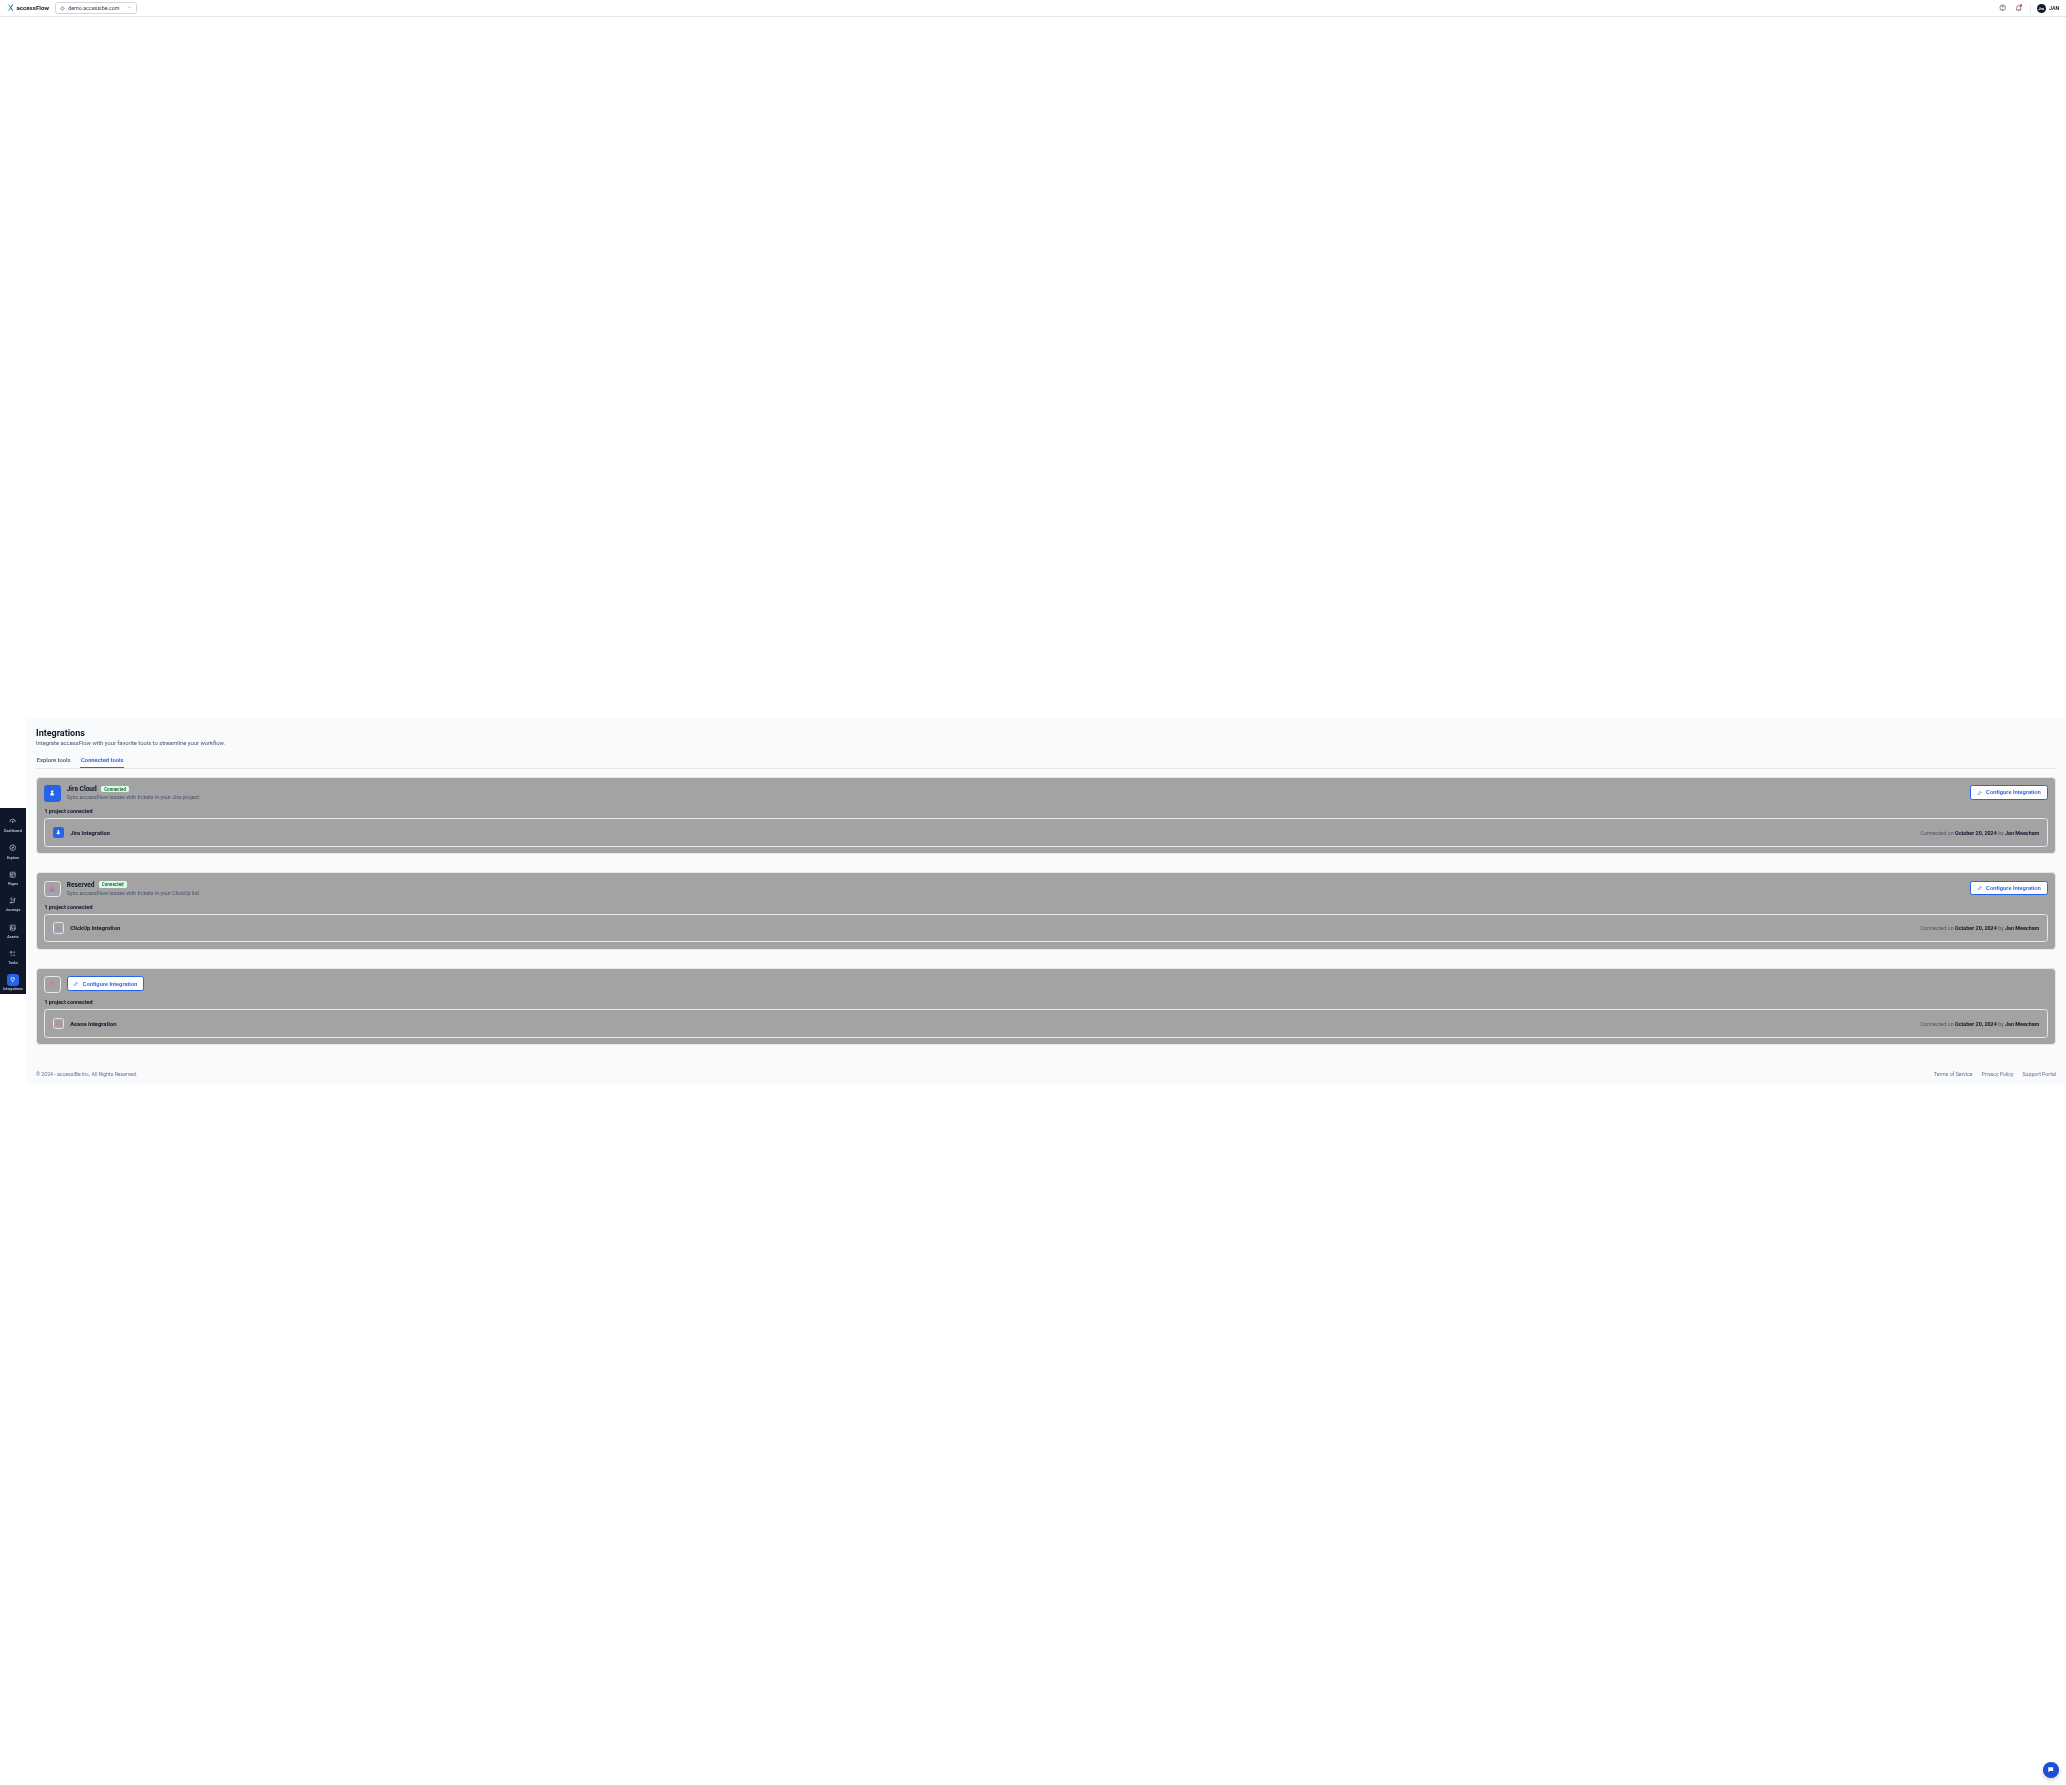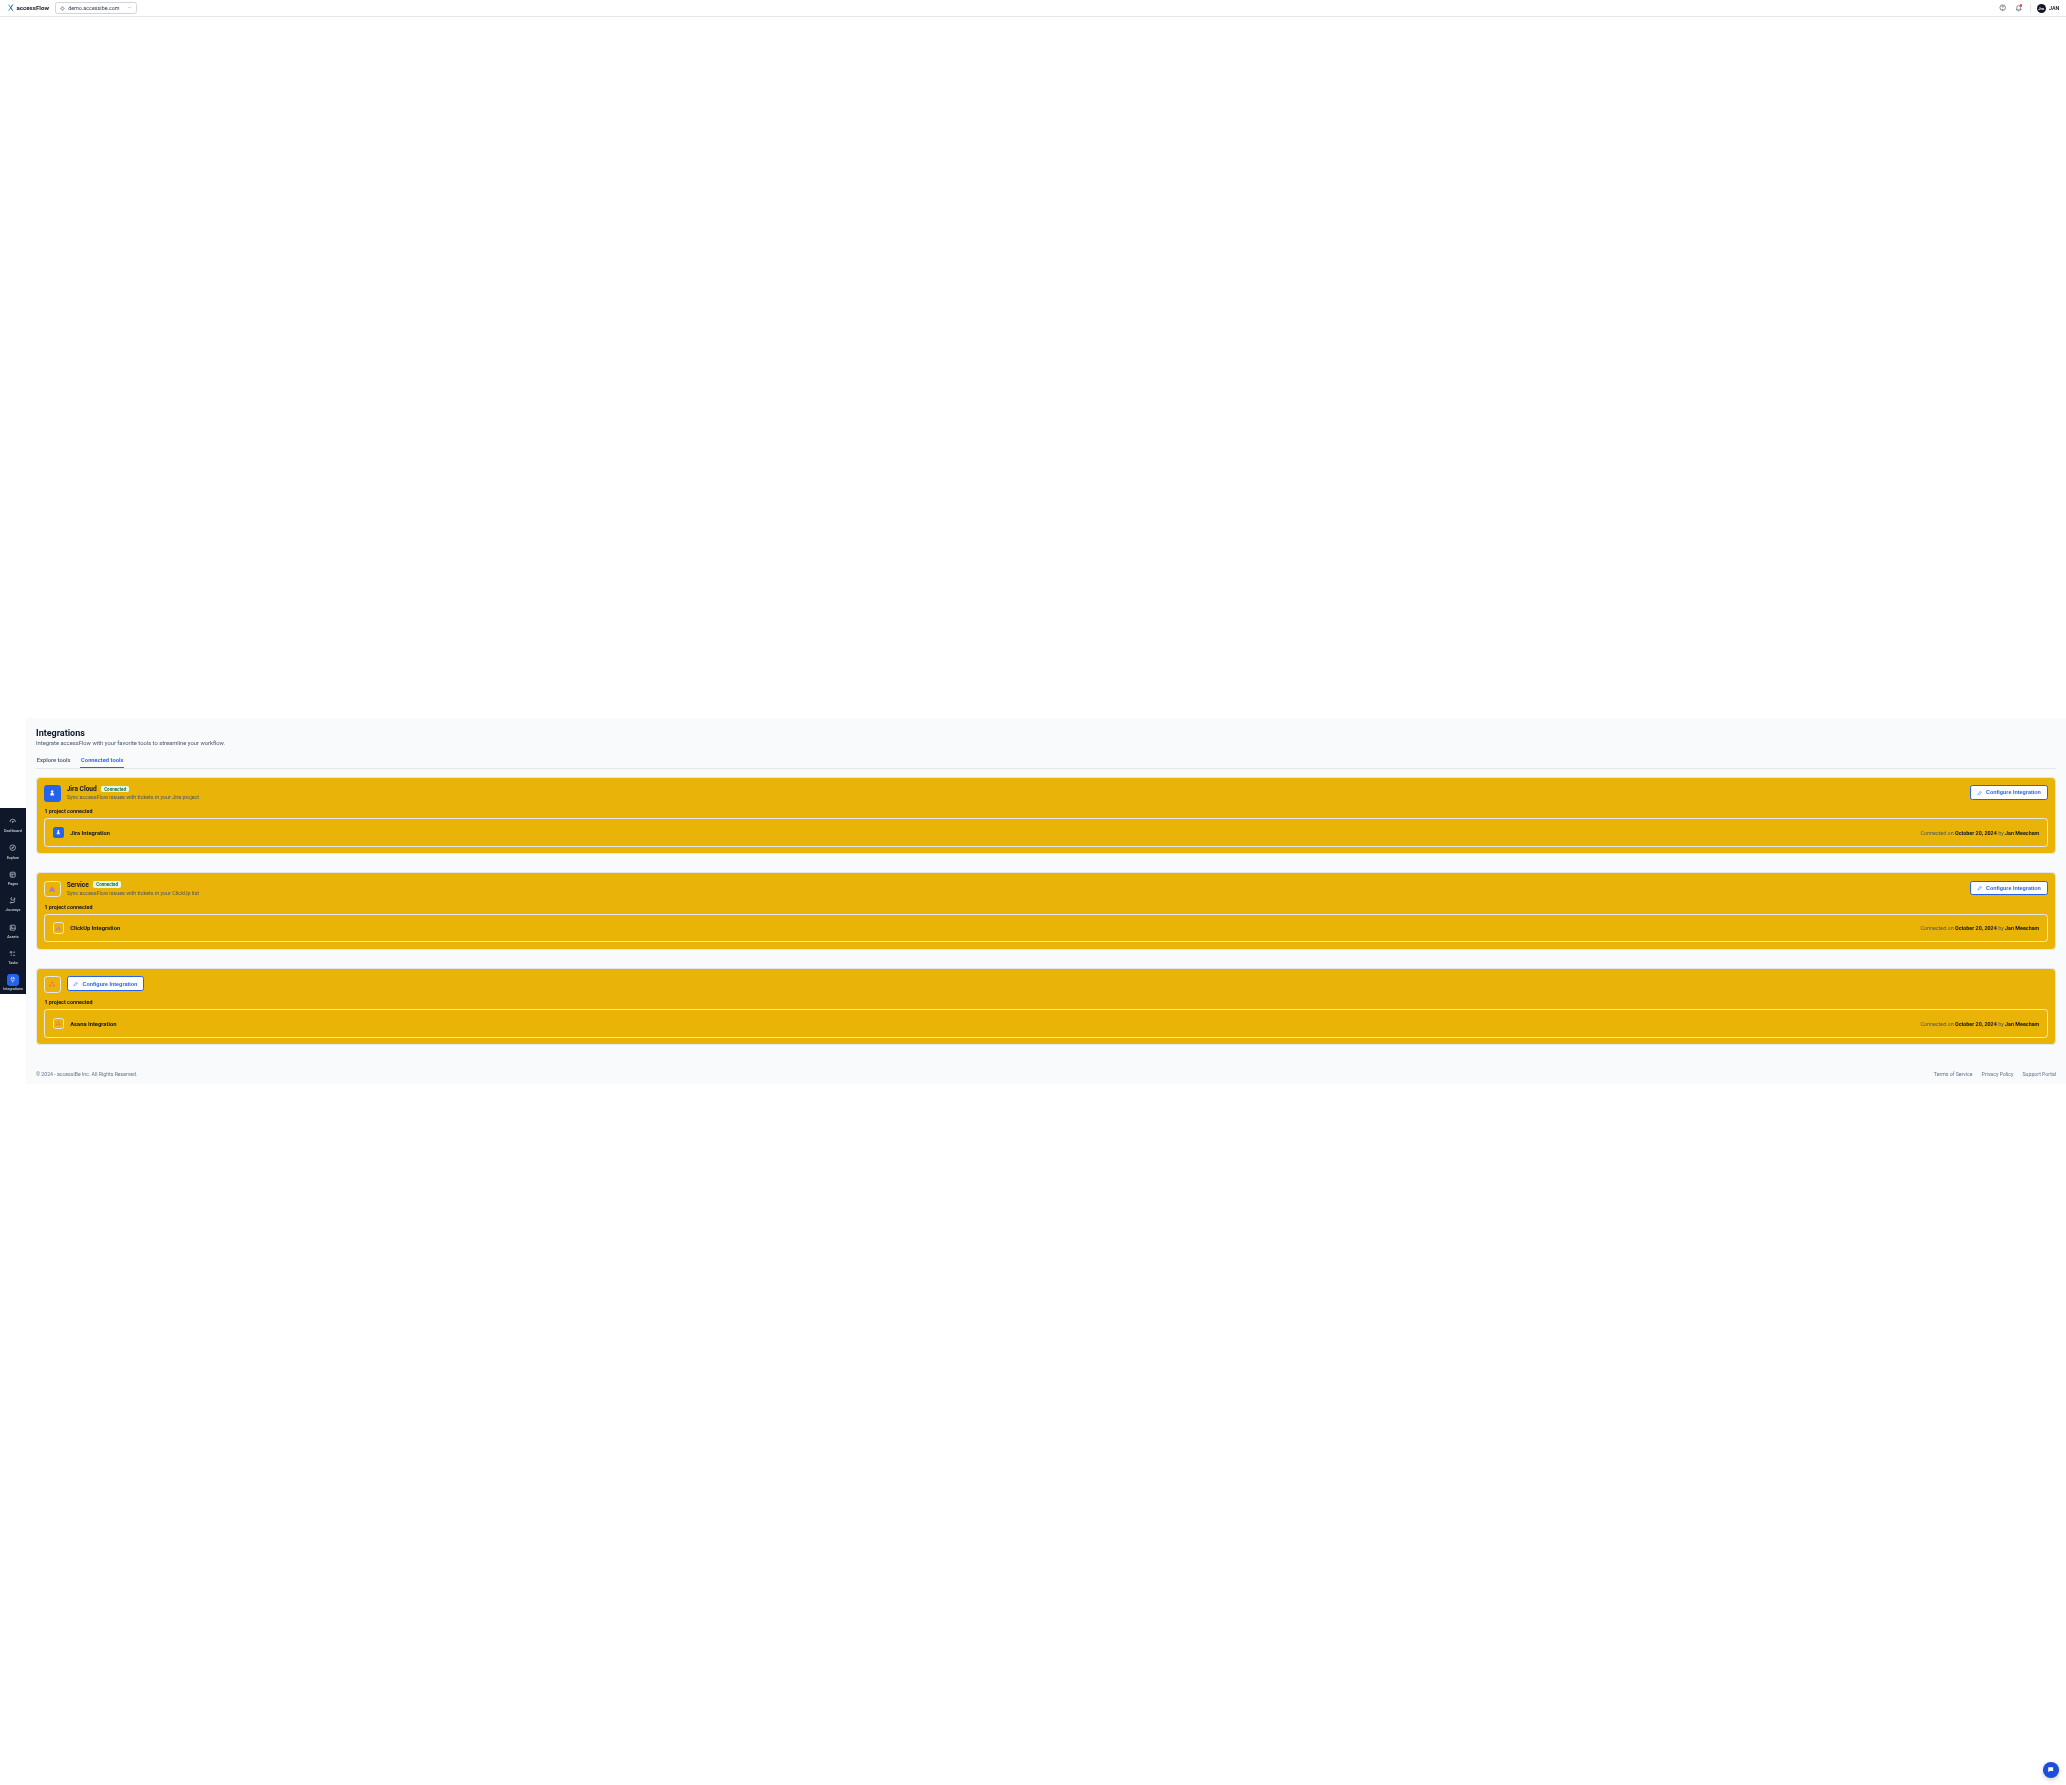--- a/index.html
+++ b/index.html
@@ -69,21 +69,21 @@
 .page-title { font-size: 9px; font-weight: 700; margin-bottom: 1.7px; color: #0f172a; }
 .page-sub { font-size: 5.8px; color: #475569; margin-bottom: 7.4px; }
 
 
 .tabs { display: flex; gap: 9px; border-bottom: 0.4px solid #e5e7eb; margin-bottom: 7.4px; }
 .tab { padding: 4.1px 0.8px; font-size: 5.8px; font-weight: 500; color: #475569; cursor: pointer; border-bottom: 0.8px solid transparent; }
 .tab.active { color: #2563eb; border-bottom-color: #2563eb; font-weight: 600; }
 
 
 .card {
-  background: #eab308; border: 0.4px solid #e5e7eb; border-radius: 4.1px;
+  background: #a3a3a3; border: 0.4px solid #e5e7eb; border-radius: 4.1px;
   padding: 7.4px 7.4px 6.6px 7.4px; margin-bottom: 18px;
 }
 .card-head { display: flex; align-items: flex-start; gap: 5.8px; }
 .tool-logo {
   width: 16.5px; height: 16.5px; border-radius: 3.3px;
   display: flex; align-items: center; justify-content: center;
   border: 0.4px solid #e5e7eb;
   flex-shrink: 0;
 }
 .tool-logo.jira { background: #2563eb; border: none; }
@@ -311,21 +311,21 @@
     <div class="card">
       <div class="card-head">
         <div class="tool-logo">
           <svg viewBox="0 0 24 24">
               <path d="M5 15l7-9 7 9" fill="none" stroke="#ff5ea3" stroke-width="3" stroke-linecap="round"></path>
               <path d="M6 19l6-6 6 6" fill="none" stroke="#4f8cff" stroke-width="3" stroke-linecap="round"></path>
             </svg>
         </div>
         <div class="tool-meta">
           <div class="tool-name-row">
-            <div class="tool-name">Service</div>
+            <div class="tool-name">Reserved</div>
             <div class="badge">Connected</div>
           </div>
           <div class="tool-desc">Sync accessFlow issues with tickets in your ClickUp list</div>
         </div>
         <button class="config-btn">
           <svg viewBox="0 0 24 24" fill="none" stroke="currentColor" stroke-width="2">
               <path d="M4 20h4l10-10-4-4L4 16v4z"></path>
               <path d="M13 7l4 4"></path>
             </svg>
           <span>Configure Integration</span>

